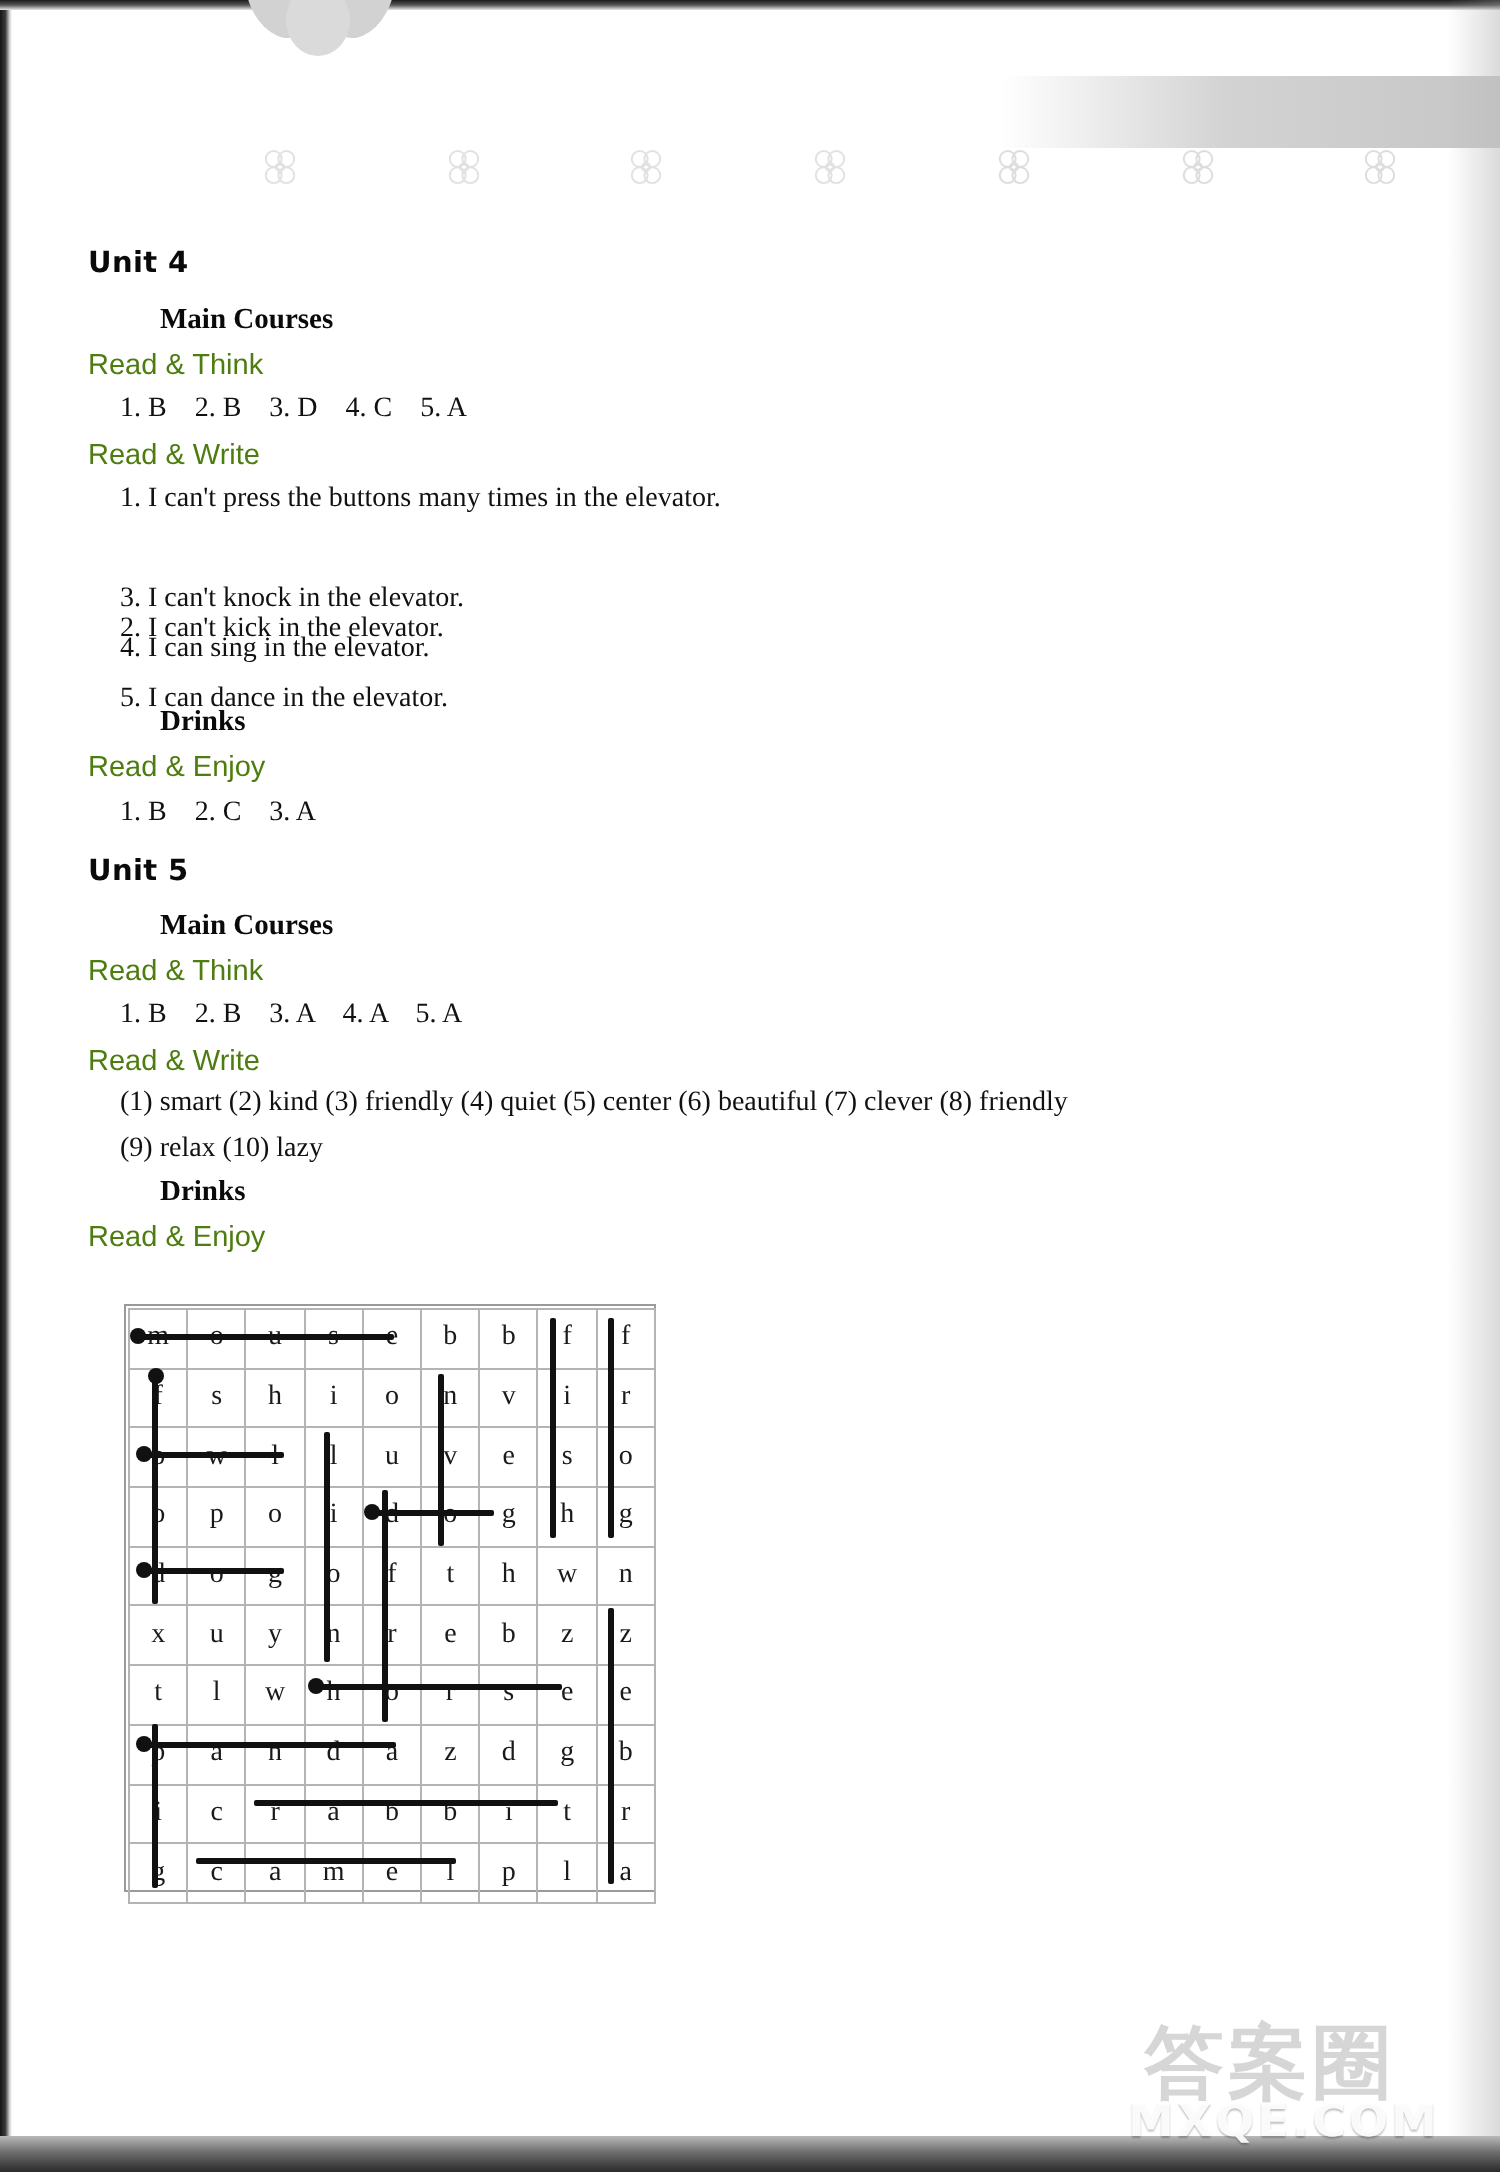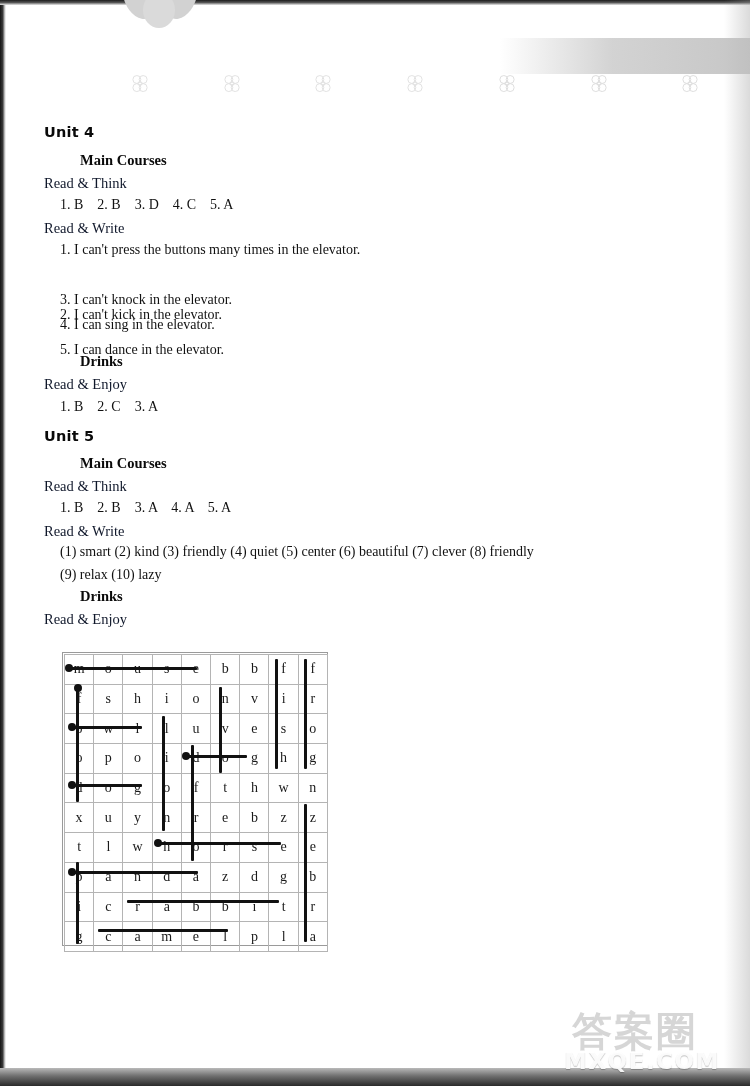--- a/index.html
+++ b/index.html
@@ -21,21 +21,21 @@
   
   .deco-cluster{position:absolute;left:118px;top:-26px;width:80px;height:54px;}
   .petal{position:absolute;background:#dcdcdc;border-radius:50% 50% 50% 50%;}
   .deco-row{position:absolute;left:0;top:74px;width:750px;height:28px;}
   .flower{position:absolute;width:18px;height:20px;opacity:.55;}
 
   
   .content{position:absolute;left:0;top:0;width:740px;height:1086px;}
   .unit-title{position:absolute;font-family:"DejaVu Sans", sans-serif;font-weight:bold;font-size:14.5px;letter-spacing:.2px;color:#0a0a0a;}
   .sec-bold{position:absolute;font-family:"Liberation Serif", serif;font-weight:bold;font-size:14.5px;color:#0a0a0a;margin-left:36px;}
-  .sec-plain{position:absolute;font-family:Liberation Serif, serif;font-size:14.5px;color:#0f172a;}
+  .sec-plain{position:absolute;font-family:Liberation Sans, sans-serif;font-size:14.5px;color:#4d7c0f;}
   .ans-line{position:absolute;font-family:"Liberation Serif", serif;font-size:14px;color:#111;white-space:pre;}
   .sent{position:absolute;font-family:"Liberation Serif", serif;font-size:14px;color:#111;white-space:nowrap;}
 
   
   .grid-wrap{position:absolute;left:62px;top:652px;width:266px;height:294px;}
   .grid-border{position:absolute;inset:0;border:1px solid #9a9a9a;}
   table.wsgrid{border-collapse:collapse;position:absolute;left:2px;top:2px;}
   table.wsgrid td{
     width:28.3px;height:28.7px;
     border:1px solid #b4b4b4;

